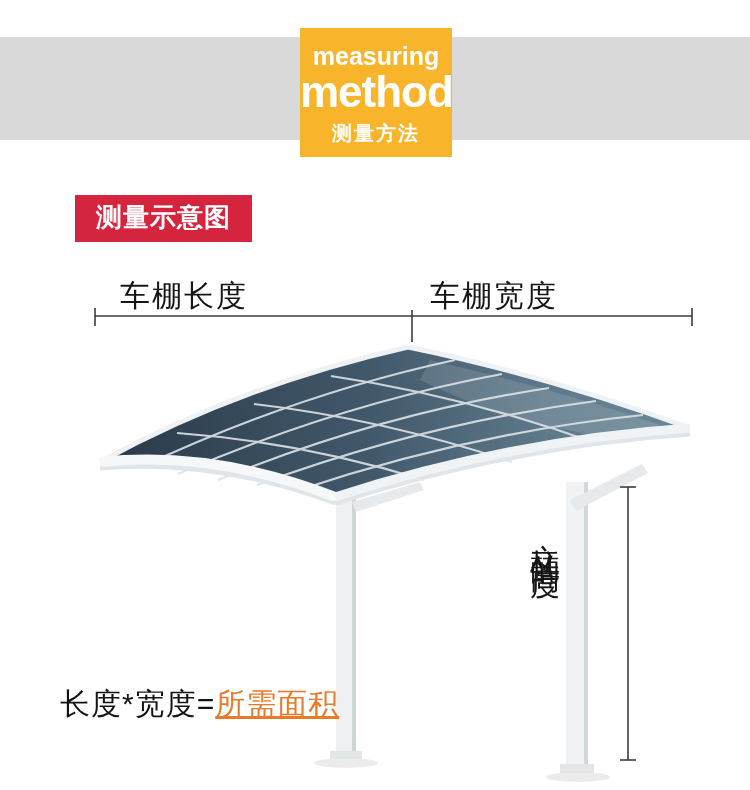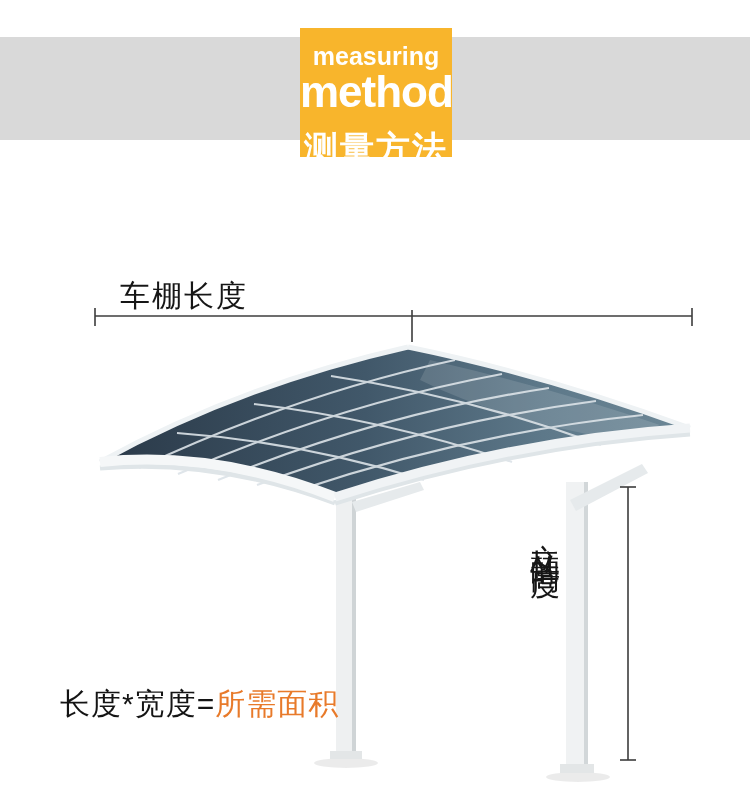--- a/index.html
+++ b/index.html
@@ -22,21 +22,21 @@
     left: 300px; top: 28px;
     width: 152px; height: 129px;
     background: var(--badge-bg, #f8b52c);
     color: var(--badge-text, #ffffff);
     text-align: center;
     box-sizing: border-box;
     padding-top: 15px;
   }
   .badge-line1 { font-size: 25px; font-weight: bold; line-height: 1.05; }
   .badge-line2 { font-size: 44px; font-weight: bold; line-height: 1.0; margin-top: 1px; letter-spacing: -1px; }
-  .badge-line3 { font-size: 34px; font-weight: bold; margin-top: 12px; letter-spacing: 2px; }
+  .badge-line3 { font-size: 20px; font-weight: bold; margin-top: 6px; letter-spacing: 2px; }
   .section-label {
     position: absolute;
     left: 75px; top: 195px;
     background: var(--label-bg, #d5243e);
     color: var(--label-text, #ffffff);
     font-size: 26px;
     font-weight: bold;
     padding: 5px 21px 7px 21px;
     letter-spacing: 1px;
   }
@@ -62,41 +62,42 @@
     letter-spacing: 6px;
   }
   .formula {
     position: absolute;
     left: 60px; top: 684px;
     font-size: 30px;
     font-weight: 500;
     color: #141414;
     letter-spacing: 1px;
   }
-  .formula-orange { color: var(--formula-highlight-color, #e87a2a); }
+  .formula-orange { color: var(--formula-highlight-color, #e87a2a); text-decoration: underline; }
   .illustration {
     position: absolute;
     left: 0; top: 0;
     width: 750px; height: 790px;
   }
   .dim { stroke: var(--dimension-line, #3c3c3c); stroke-width: 1.6; fill: none; }
 </style>
 </head>
 <body>
 
 <div class="page">
 
   <div class="gray-band"></div>
 
   <div class="badge">
     <div class="badge-line1">measuring</div>
     <div class="badge-line2">method</div>
     <div class="badge-line3">测量方法</div>
   </div>
 
+  <div class="section-label">测量示意图</div>
 
   <svg class="illustration" viewBox="0 0 750 790" aria-hidden="true">
     <defs>
       <linearGradient id="roofGrad" x1="0" y1="0" x2="1" y2="0">
         <stop offset="0%" stop-color="#2a3948"></stop>
         <stop offset="45%" stop-color="#41586a"></stop>
         <stop offset="75%" stop-color="#5d7889"></stop>
         <stop offset="100%" stop-color="#6d8897"></stop>
       </linearGradient>
     </defs>
@@ -151,17 +152,18 @@
       <path class="dim" d="M692 308 V326"></path>
     </g>
     <g>
       <path class="dim" d="M628 487 V760"></path>
       <path class="dim" d="M620 487 H636"></path>
       <path class="dim" d="M620 760 H636"></path>
     </g>
   </svg>
 
   <div class="dim-label dim-length">车棚长度</div>
+  <div class="dim-label dim-width">车棚宽度</div>
   <div class="dim-label-vert">立柱的高度</div>
 
   <div class="formula"><span>长度*宽度=</span><span class="formula-orange">所需面积</span></div>
 
 </div>
 
 </body></html>

